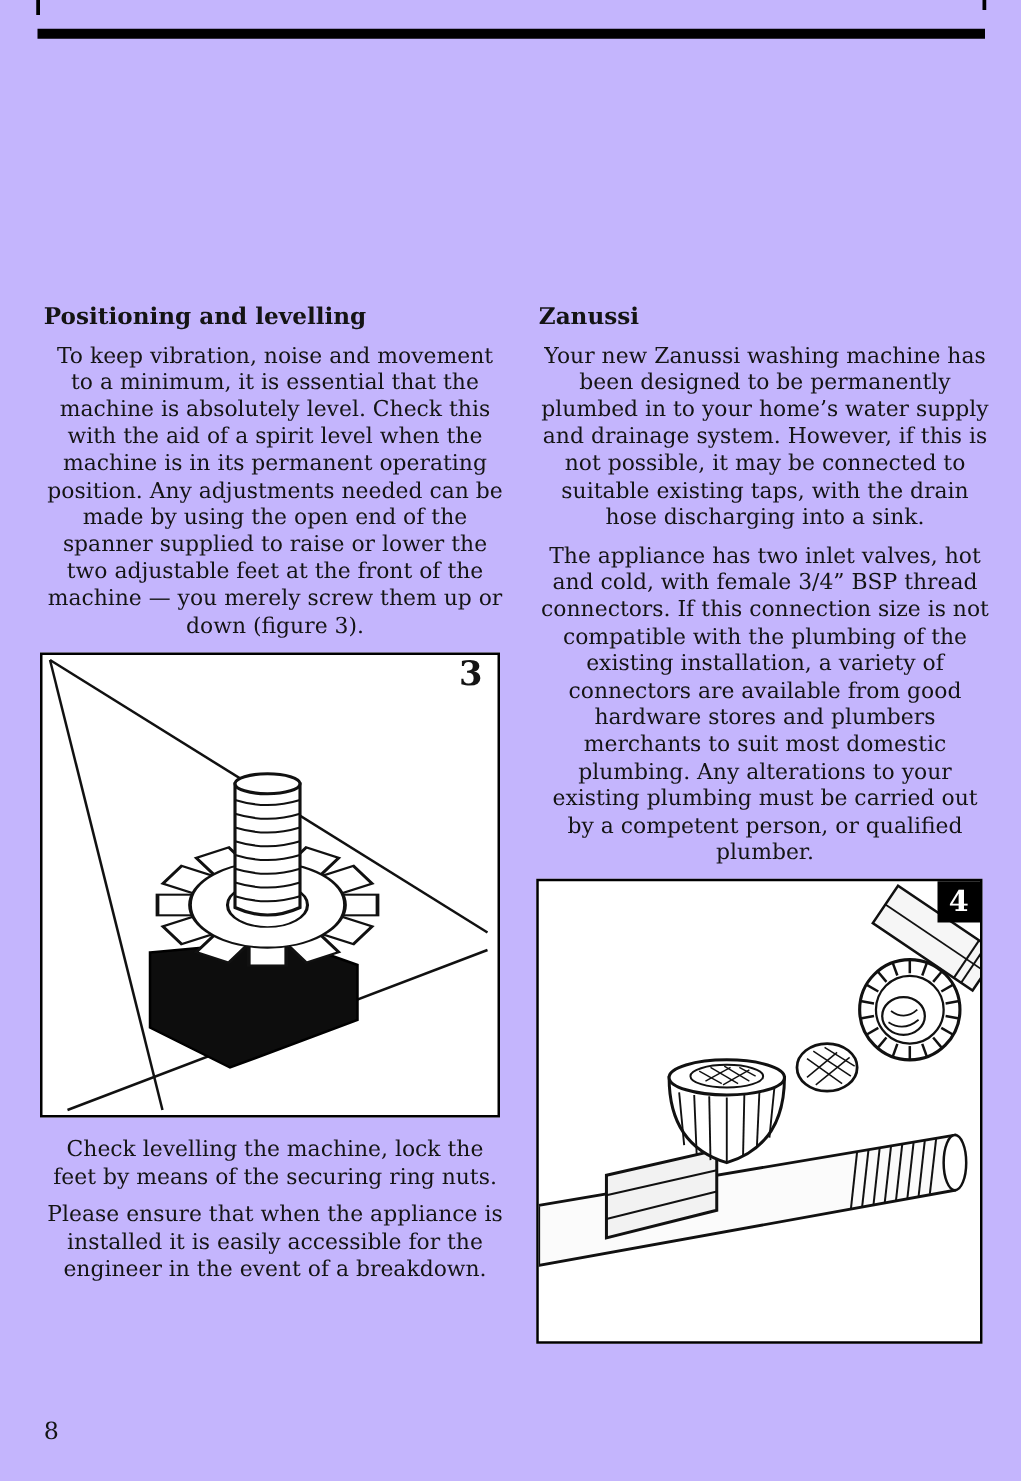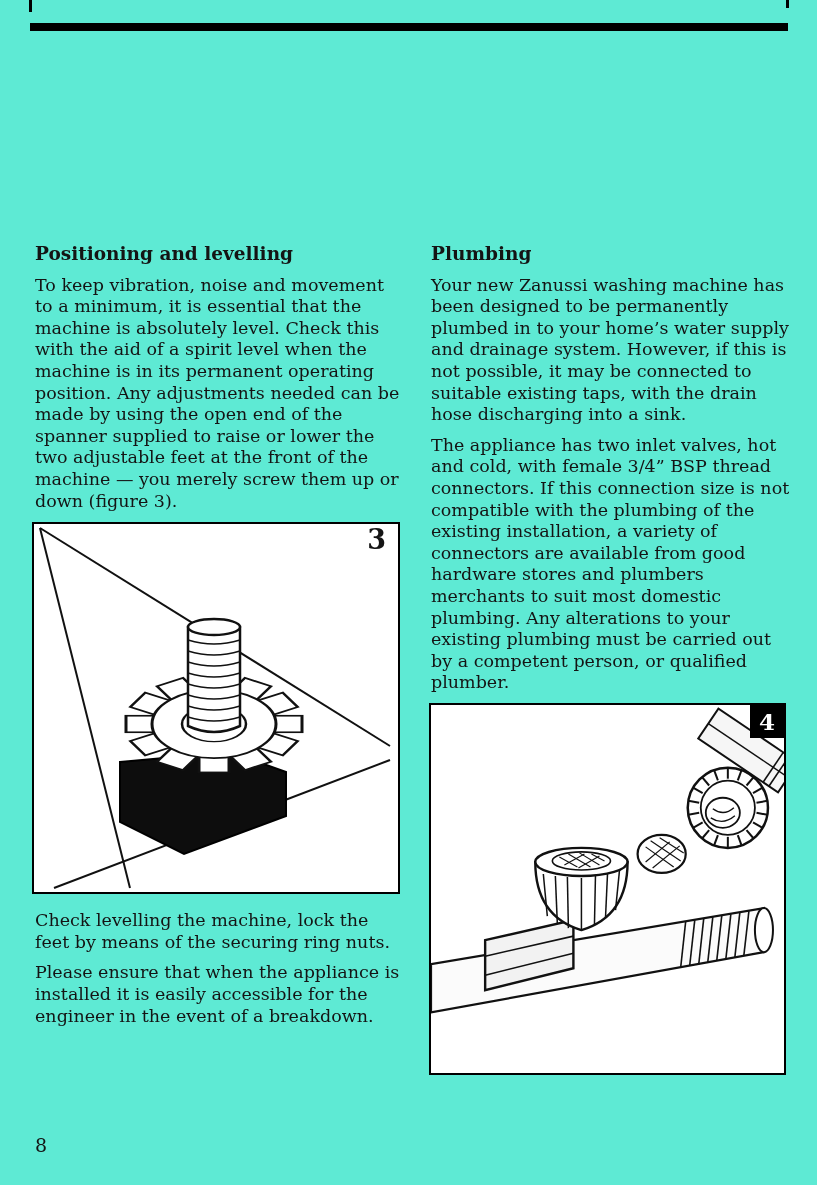--- a/index.html
+++ b/index.html
@@ -1,20 +1,20 @@
 <!DOCTYPE html>
 <html><head>
 <meta charset="utf-8">
 <style>
   html, body { margin: 0; padding: 0; background: #e8e8e8; }
   .page {
     position: relative;
     width: 817px;
     height: 1185px;
-    background: #5eead4;
+    background: #c4b5fd;
     font-family: "DejaVu Serif", serif;
     color: #141414;
     overflow: hidden;
     margin: 0 auto;
   }
   .top-rule {
     position: absolute;
     left: 30px; top: 23px;
     width: 758px; height: 8px;
     background: #000;
@@ -31,21 +31,21 @@
     text-align: left;
   }
   .col-left  { left: 35px;  width: 370px; }
   .col-right { left: 431px; width: 362px; }
 
   .heading {
     font-size: 18.5px;
     font-weight: bold;
     margin: 0 0 10px 0;
   }
-  .col p { margin: 0 0 9px 0; }
+  .col p { margin: 0 0 9px 0; text-align: center; }
 
   .figure {
     position: relative;
     background: #fff;
     border: 2.5px solid #000;
     box-sizing: border-box;
   }
   .figure3 {
     width: 368px; height: 372px;
     margin: 10px 0 16px -3px;
@@ -136,21 +136,21 @@
           <path d="M154 193 Q180 201 206 193"></path>
         </g>
       </svg>
     </div>
 
     <p>Check levelling the machine, lock the feet by means of the securing ring nuts.</p>
     <p>Please ensure that when the appliance is installed it is easily accessible for the engineer in the event of a breakdown.</p>
   </div>
 
   <div class="col col-right">
-    <div class="heading">Plumbing</div>
+    <div class="heading">Zanussi</div>
     <p>Your new Zanussi washing machine has been designed to be permanently plumbed in to your home’s water supply and drainage system. However, if this is not possible, it may be connected to suitable existing taps, with the drain hose discharging into a sink.</p>
     <p>The appliance has two inlet valves, hot and cold, with female 3/4” BSP thread connectors. If this connection size is not compatible with the plumbing of the existing installation, a variety of connectors are available from good hardware stores and plumbers merchants to suit most domestic plumbing. Any alterations to your existing plumbing must be carried out by a competent person, or qualified plumber.</p>
 
     <div class="figure figure4">
       <div class="fig-number-badge">4</div>
       <svg viewBox="0 0 352 366" stroke="#111" fill="none" stroke-width="2">
 
         <g transform="rotate(-56 318 46)">
           <rect x="300" y="-4" width="36" height="96" fill="#f6f6f6" stroke="#111" stroke-width="2"></rect>
           <line x1="318" y1="-4" x2="318" y2="92" stroke-width="1.4"></line>

